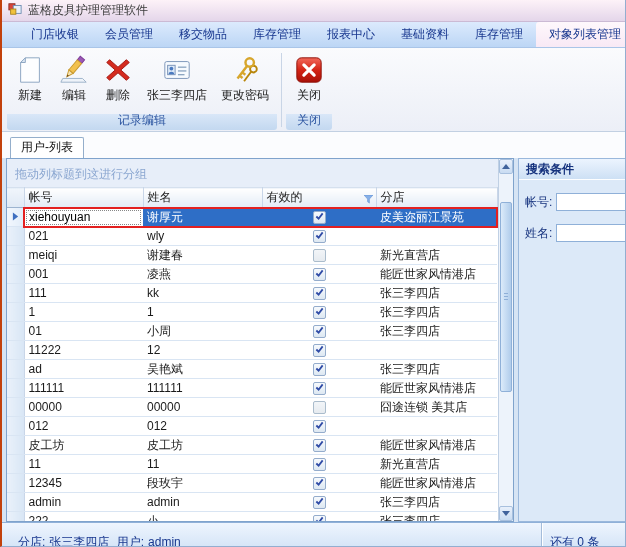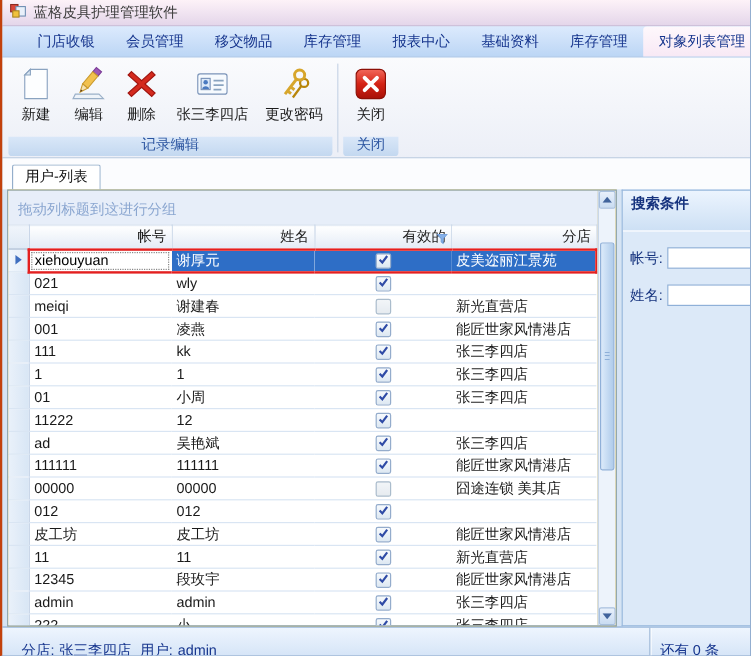--- a/index.html
+++ b/index.html
@@ -33,21 +33,21 @@
   .tabstrip{height:26px; background:#fbfcfe; display:flex; align-items:flex-end; padding-left:8px;}
   .doctab{height:21px; line-height:19px; padding:0 10px; background:#fff; color:#111;
     border:1px solid #94aecb; border-bottom:none; border-radius:2px 2px 0 0;}
   
   .content{height:364px; display:flex; gap:4px; padding-left:4px; background:#d6e4f4;}
   .gridwrap{width:508px; border:1px solid #7fa3cc; background:#eab308; display:flex;}
   .gridleft{flex:1; display:flex; flex-direction:column; overflow:hidden; background:#fff;}
   .groupbar{height:28px; background:#e7eef9; color:#8aa6d0; padding:7px 0 0 8px; flex:none;}
   table{border-collapse:collapse; table-layout:fixed; width:100%;}
   col.c-ind{width:17px;} col.c-acc{width:119px;} col.c-name{width:119px;} col.c-valid{width:114px;}
-  th{height:20px; background:linear-gradient(#ffffff,#e3ebf6); font-weight:normal; text-align:right;
+  th{height:20px; background:linear-gradient(#ffffff,#e3ebf6); font-weight:normal; text-align:left;
      border-right:1px solid #c9d6e8; border-bottom:1px solid #9db4d0; border-top:1px solid #d5e0ee;
      padding:0 4px; color:#222; position:relative; white-space:nowrap; overflow:hidden;}
   th.ind{background:linear-gradient(#f0f5fb,#dfe9f5); padding:0;}
   th .filter{position:absolute; right:3px; top:5px;}
   td{height:19px; border-bottom:1px solid #d9e5f3; padding:0 4px; color:#1a1a1a;
      white-space:nowrap; overflow:hidden;}
   td.ind{background:linear-gradient(90deg,#eaf1fa,#d8e6f5); border-right:1px solid #c9d6e8;
      padding:0; text-align:center;}
   td.chk{text-align:center; padding:0;}
   .cb{display:inline-block; width:13px; height:13px; vertical-align:middle;
@@ -65,21 +65,21 @@
      background:#edf3fb; border-left:1px solid #c0d0e4;}
   .sbtn{height:15px; flex:none; display:flex; align-items:center; justify-content:center;
      background:linear-gradient(#e8f0fb,#c9dcf2); border:1px solid #a8c0de; border-radius:2px;}
   .strack{flex:1; position:relative;}
   .sthumb{position:absolute; left:1px; right:1px; top:28px; height:190px;
      background:linear-gradient(90deg,#dcebfa,#b0cceb); border:1px solid #8fb0d8; border-radius:2px;}
   .sthumb::after{content:""; position:absolute; left:3px; right:3px; top:calc(50% - 4px); height:8px;
      background:repeating-linear-gradient(#8fb0d8 0 1px, transparent 1px 3px);}
   
   .searchpanel{flex:1; background:#dce9f8; border:1px solid #9ab8dc; border-right:none; overflow:hidden;}
-  .sp-header{height:34px; line-height:21px; padding-left:7px; font-weight:bold; color:#16337e;
+  .sp-header{height:21px; line-height:21px; padding-left:7px; font-weight:bold; color:#16337e;
      background:linear-gradient(#ecf4fe,#cde0f4); border-bottom:1px solid #fdfeff;}
   .sp-row{display:flex; align-items:center; gap:4px; margin:13px 0 0 6px; color:#16337e; white-space:nowrap;}
   .sp-row input{width:84px; height:18px; border:1px solid #8fb0d8; padding:0 3px;
      font-family:inherit; font-size:12px;}
   
   .statusbar{height:39px; display:flex; align-items:center; padding-left:16px;
      background:linear-gradient(#eef5fe,#c7dbf3); border-top:1px solid #8fb0d8; color:#17368e;}
   .sb-left span{margin-right:4px;}
   .sb-right{margin-left:auto; margin-right:-14px; width:98px; height:100%;
      display:flex; align-items:center; padding-left:8px;

